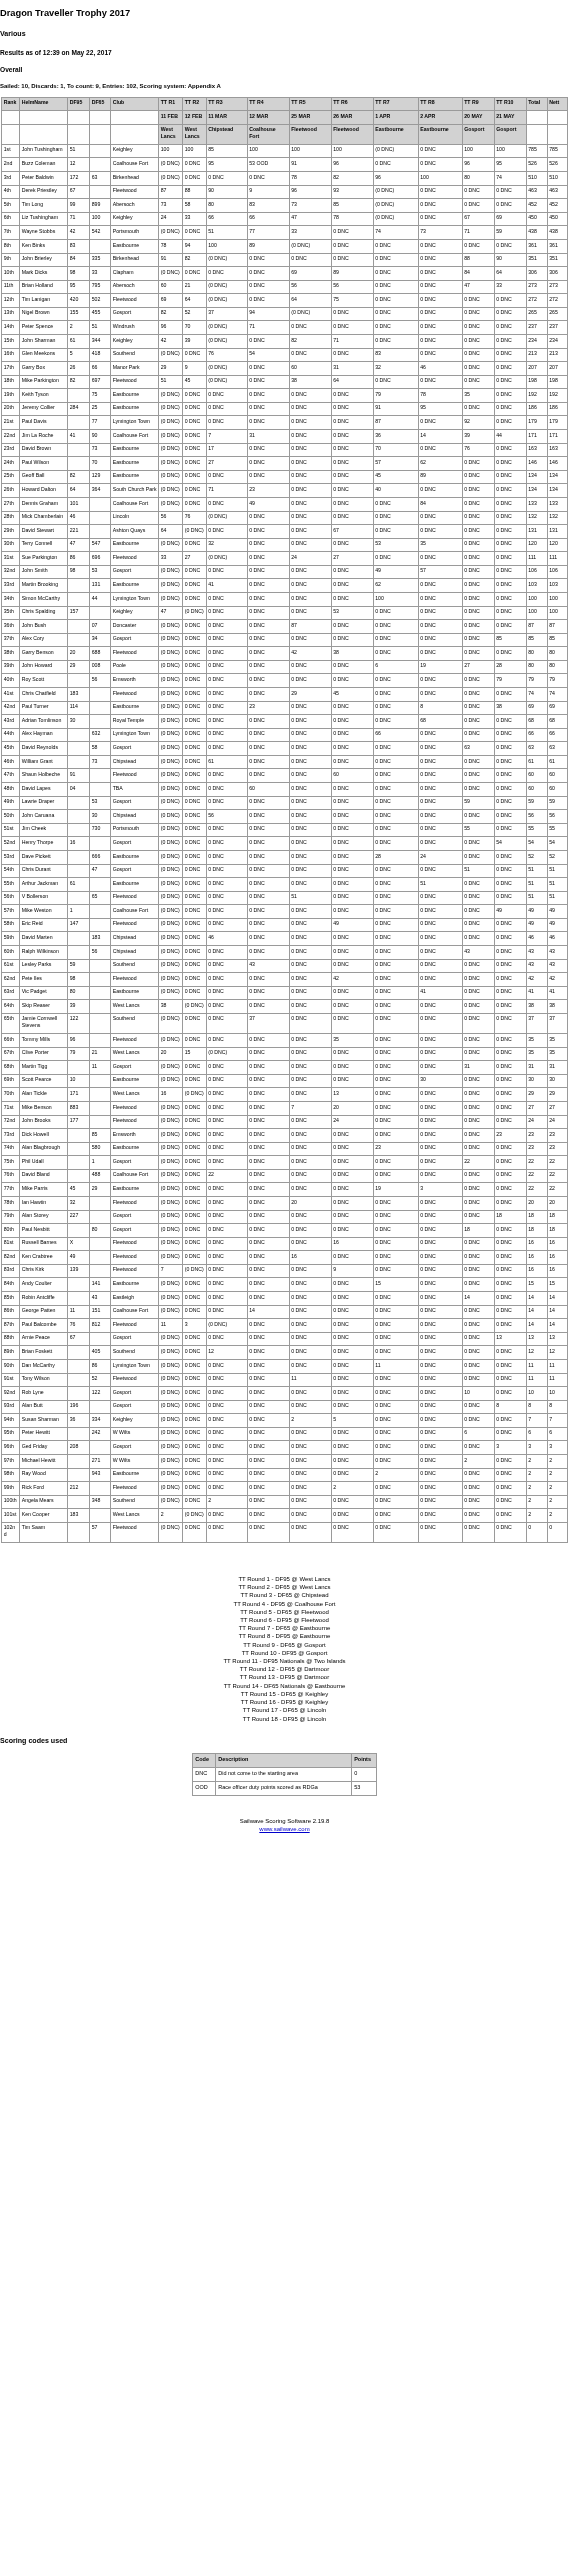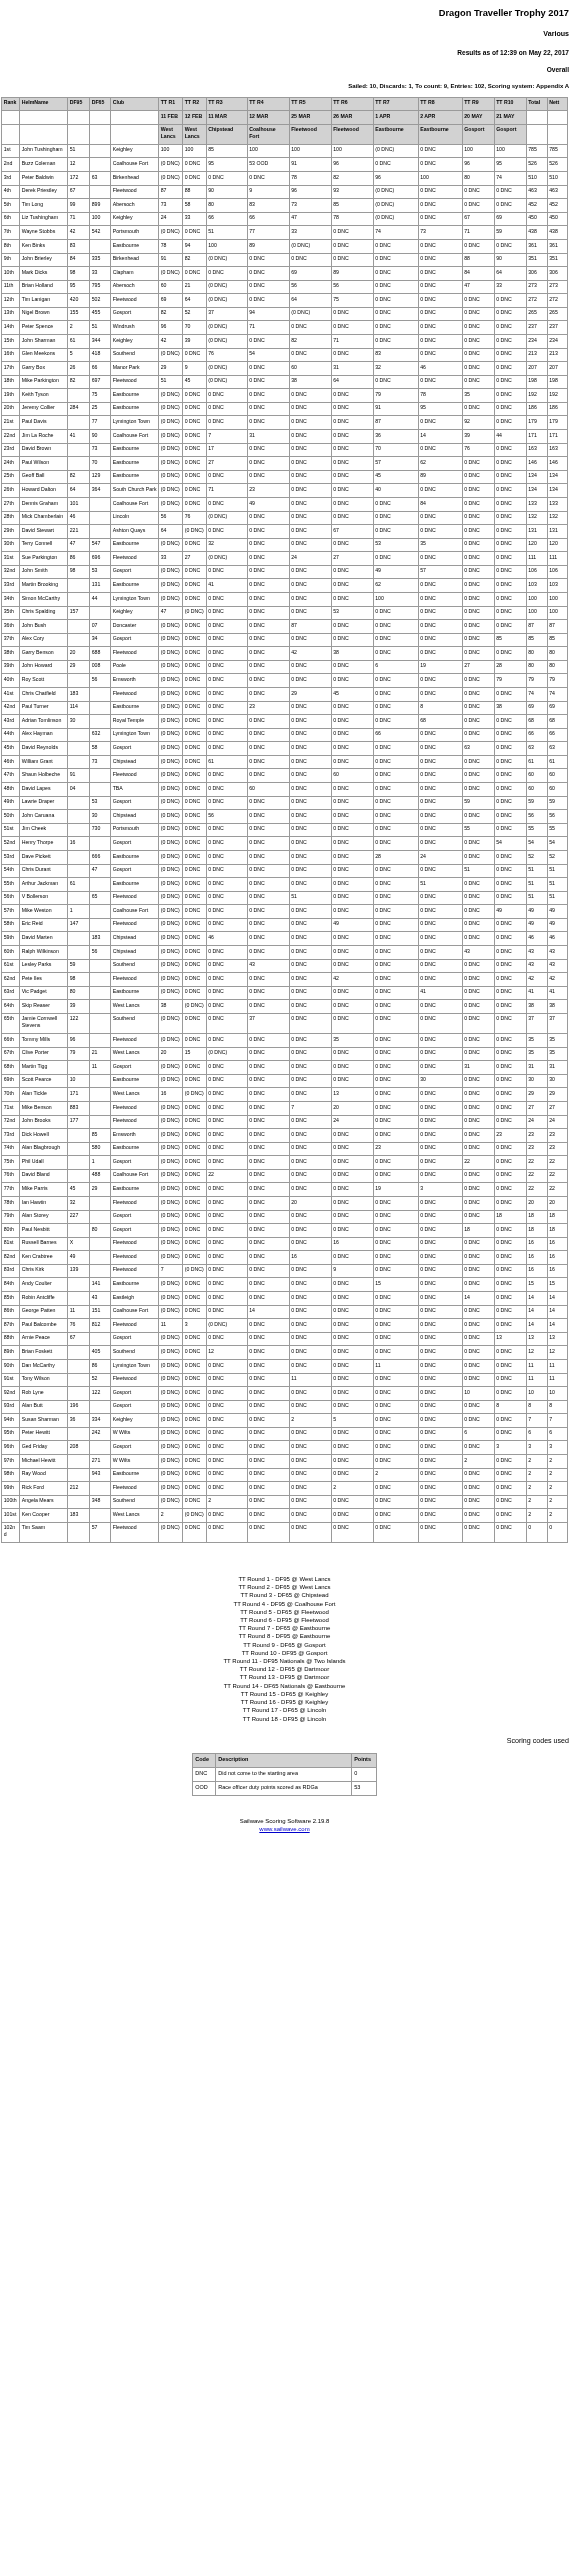--- a/index.html
+++ b/index.html
@@ -1,17 +1,17 @@
 <!DOCTYPE html>
 <html style="font-size:8.8px"><head>
 <meta charset="utf-8">
 <style>
   html,body { margin:0; padding:0; background:#ffffff; }
   body { width:569px; font-family:"Liberation Sans", "DejaVu Sans", sans-serif; color:#000; }
-  .center { text-align:right; }
+  .center { text-align:left; }
   .page-title { font-size:9.3px; font-weight:bold; margin:7.7px 0 0 0; }
   .sub-title  { font-size:7.1px; font-weight:bold; margin:12px 0 8px 0; }
   .results-line { font-size:6.6px; font-weight:bold; margin:11px 0 0 0; }
   .overall-line { font-size:6.6px; font-weight:bold; margin:10.4px 0 0 0; }
   .sailed-line  { font-size:6px; font-weight:bold; margin:10.4px 0 0 0; }
 
   table.results { border-collapse:collapse; table-layout:fixed; width:565px; margin:7.1px 0 0 1.1px; }
   table.results th, table.results td {
     border:0.5px solid #9a9a9a;
     font-size:5.2px; line-height:6.6px;
@@ -19,21 +19,21 @@
     text-align:left; vertical-align:top;
     overflow:hidden; word-wrap:break-word;
   }
   table.results th { background:#d2d2d2; font-weight:bold; }
   table.results td.hdr { background:#d2d2d2; font-weight:bold; }
   table.results td.blank { background:#ffffff; }
 
   .rounds { margin-top:32px; }
   .rounds div { font-size:6px; line-height:8.2px; text-align:center; }
 
-  .scoring-heading { font-size:7.1px; font-weight:normal; text-align:right; margin:14.2px 0 0 0; }
+  .scoring-heading { font-size:7.1px; font-weight:bold; text-align:left; margin:14.2px 0 0 0; }
 
   table.codes { border-collapse:collapse; table-layout:fixed; width:184px; margin:7.7px auto 0 auto; }
   table.codes th, table.codes td {
     border:0.5px solid #9a9a9a;
     font-size:5.5px; line-height:6.6px;
     padding:2.2px 2.2px 4.4px 2.2px;
     text-align:left; vertical-align:top;
   }
   table.codes th { background:#d2d2d2; font-weight:bold; }
 

